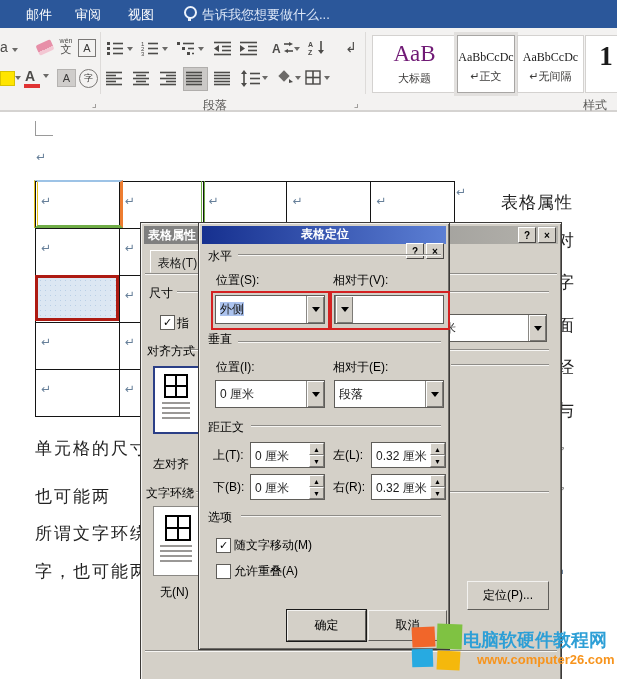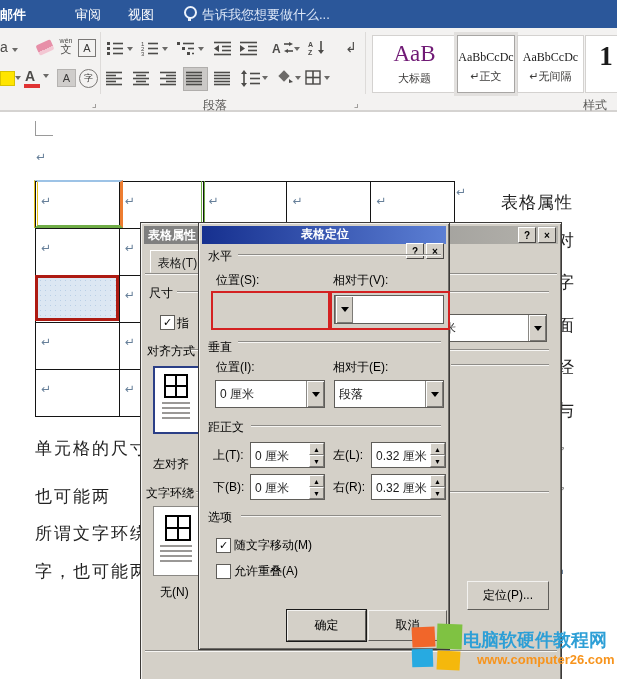--- a/index.html
+++ b/index.html
@@ -94,21 +94,21 @@
   .sq{position:absolute;}
   .sitename{position:absolute;left:463px;top:628px;font-size:18px;font-weight:bold;color:#2d9fd6;z-index:60;white-space:nowrap;}
   .siteurl{position:absolute;left:477px;top:652px;font-size:13px;font-weight:bold;color:#f7941d;z-index:60;white-space:nowrap;}
 </style>
 </head>
 <body>
 
 <div class="stage">
 
   <div class="tabbar">
-    <span id="rtabs"><span class="rtab" style="left: 0; font-weight: bold;">邮件</span><span class="rtab" style="left: 75px;">审阅</span><span class="rtab" style="left: 128px;">视图</span></span>
+    <span id="rtabs"><span class="rtab" style="left: 26px;">邮件</span><span class="rtab" style="left: 75px;">审阅</span><span class="rtab" style="left: 128px;">视图</span></span>
     <span class="bulb">
         <i></i>
       </span>
     <span class="tellme">告诉我您想要做什么...</span>
   </div>
 
   <div class="ribbon">
     <div class="vsep" style="left:100px"></div>
     <div class="vsep" style="left:365px"></div>
 
@@ -458,30 +458,36 @@
       <span>表格定位</span>
       <span class="tbsp">
         <span class="tb-btn">?</span>
         <span class="tb-btn">×</span>
       </span>
     </div>
 
     <span class="lbl" style="left:9px;top:25px">水平</span>
     <div class="etch" style="left:39px;top:31px;width:203px"></div>
     <span class="lbl" style="left:17px;top:49px">位置(S):</span>
+    <div class="combo" style="left:16px;top:72px;width:110px;height:29px">
+      <span class="val"><span style="background:#acc3ee">外侧</span></span>
+      <span class="cbtn">
+          <span class="tri-dn"></span>
+        </span>
+    </div>
     <div class="annot" style="left:12px;top:68px;width:115px;height:35px"></div>
     <span class="lbl" style="left:134px;top:49px">相对于(V):</span>
     <div class="combo" style="left:135px;top:72px;width:110px;height:29px">
       <span class="cbtn">
           <span class="tri-dn"></span>
         </span>
     </div>
     <div class="annot" style="left:131px;top:68px;width:116px;height:35px"></div>
 
-    <span class="lbl" style="left:9px;top:116px">垂直</span>
+    <span class="lbl" style="left:9px;top:108px">垂直</span>
     <div class="etch" style="left:39px;top:118px;width:203px"></div>
     <span class="lbl" style="left:17px;top:136px">位置(I):</span>
     <div class="combo" style="left:16px;top:157px;width:110px;height:28px">
       <span class="val">0 厘米</span>
       <span class="cbtn">
           <span class="tri-dn"></span>
         </span>
     </div>
     <span class="lbl" style="left:134px;top:136px">相对于(E):</span>
     <div class="combo" style="left:135px;top:157px;width:110px;height:28px">

